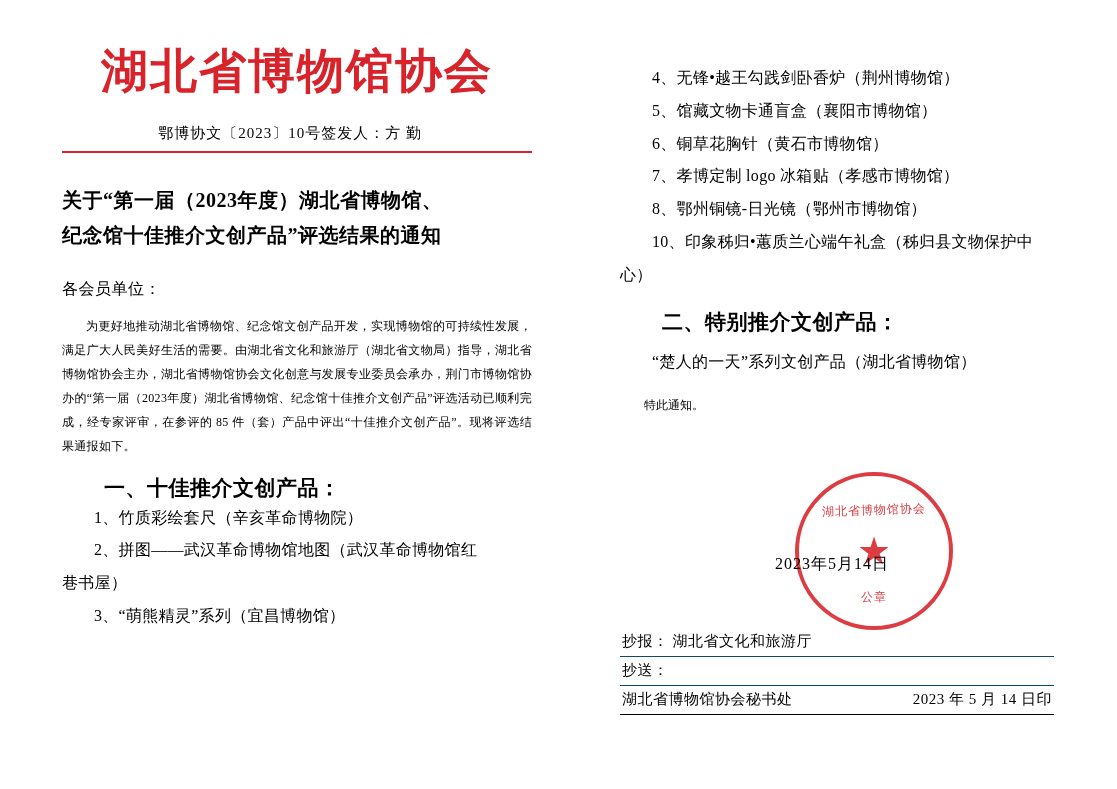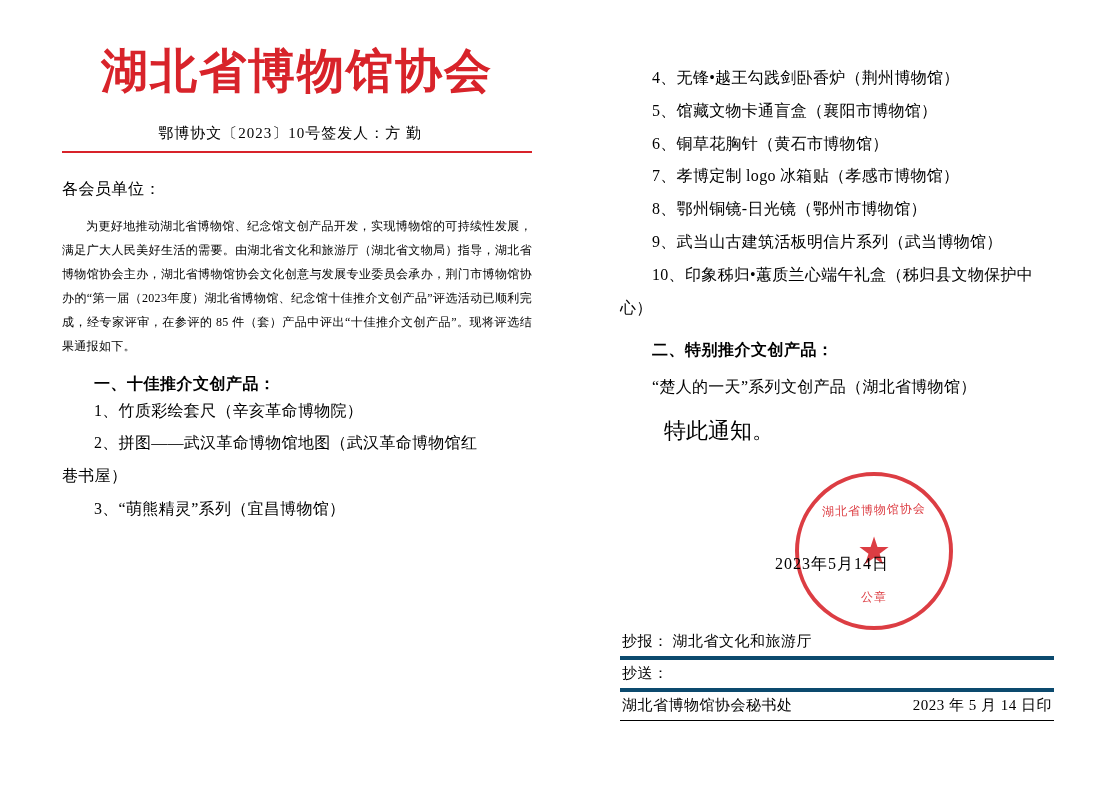--- a/index.html
+++ b/index.html
@@ -81,21 +81,21 @@
   p.body {
     margin: 14px 0 0 0;
     font-size: 12px;
     line-height: 2.0;
     text-align: justify;
     text-indent: 2em;
     letter-spacing: 0.3px;
   }
   .section-head {
     margin-top: 16px;
-    font-size: 16px;
+    font-size: 21px;
     font-weight: bold;
     text-indent: 2em;
     letter-spacing: 0.5px;
   }
   ol.list {
     list-style: none;
     margin: 0;
     padding: 0;
   }
   ol.list li {
@@ -113,22 +113,22 @@
     margin-top: 62px;
   }
   .special-item {
     margin-top: 10px;
     font-size: 16px;
     line-height: 2.0;
     text-indent: 2em;
     letter-spacing: 0.3px;
   }
   .notice-end {
-    margin-top: 6px;
-    font-size: 22px;
+    margin-top: 15px;
+    font-size: 12px;
     line-height: 2.0;
     text-indent: 2em;
   }
 
   
   .sign-block {
     position: absolute;
     right: 52px;
     top: 480px;
     width: 260px;
@@ -187,21 +187,21 @@
   .footer {
     position: absolute;
     left: 620px;
     top: 628px;
     width: 434px;
     font-size: 15px;
     letter-spacing: 0.5px;
   }
   .footer-row {
     padding: 4px 2px 5px 2px;
-    border-bottom: 4px solid #0c4a6e;
+    border-bottom: 1px solid #0c4a6e;
     display: flex;
     white-space: nowrap;
   }
   .footer-row.last { border-bottom: 1px solid #000; gap: 48px; }
   .footer-label { margin-right: 4px; }
   .footer-row.split { justify-content: space-between; }
 </style>
 </head>
 <body>
 
@@ -212,20 +212,24 @@
     <div class="letterhead">
       <div class="letterhead-title">湖北省博物馆协会</div>
 
       <div class="doc-meta">
         <span class="doc-number">鄂博协文〔2023〕10号</span>
         <span class="doc-signer">签发人：方 勤</span>
       </div>
       <div class="red-rule"></div>
     </div>
 
+    <div class="doc-title">
+      <div>关于“第一届（2023年度）湖北省博物馆、</div>
+      <div>纪念馆十佳推介文创产品”评选结果的通知</div>
+    </div>
 
     <div class="salutation">各会员单位：</div>
 
     <p class="body">为更好地推动湖北省博物馆、纪念馆文创产品开发，实现博物馆的可持续性发展，满足广大人民美好生活的需要。由湖北省文化和旅游厅（湖北省文物局）指导，湖北省博物馆协会主办，湖北省博物馆协会文化创意与发展专业委员会承办，荆门市博物馆协办的“第一届（2023年度）湖北省博物馆、纪念馆十佳推介文创产品”评选活动已顺利完成，经专家评审，在参评的 85 件（套）产品中评出“十佳推介文创产品”。现将评选结果通报如下。</p>
 
     <div class="section-head">一、十佳推介文创产品：</div>
 
     <ol class="list">
       <li>1、竹质彩绘套尺（辛亥革命博物院）</li>
       <li>2、拼图——武汉革命博物馆地图（武汉革命博物馆红</li>
@@ -235,21 +239,20 @@
   </div>
 
   <div class="col col-right">
 
     <ol class="list list-top">
       <li>4、无锋•越王勾践剑卧香炉（荆州博物馆）</li>
       <li>5、馆藏文物卡通盲盒（襄阳市博物馆）</li>
       <li>6、铜草花胸针（黄石市博物馆）</li>
       <li>7、孝博定制 logo 冰箱贴（孝感市博物馆）</li>
       <li>8、鄂州铜镜-日光镜（鄂州市博物馆）</li>
-      <li>9、武当山古建筑活板明信片系列（武当博物馆）</li>
       <li>10、印象秭归•蕙质兰心端午礼盒（秭归县文物保护中</li>
       <li class="wrap" style="text-indent:0">心）</li>
     </ol>
 
     <div class="section-head">二、特别推介文创产品：</div>
     <div class="special-item">“楚人的一天”系列文创产品（湖北省博物馆）</div>
     <div class="notice-end">特此通知。</div>
   </div>
 
   <div class="sign-block">

